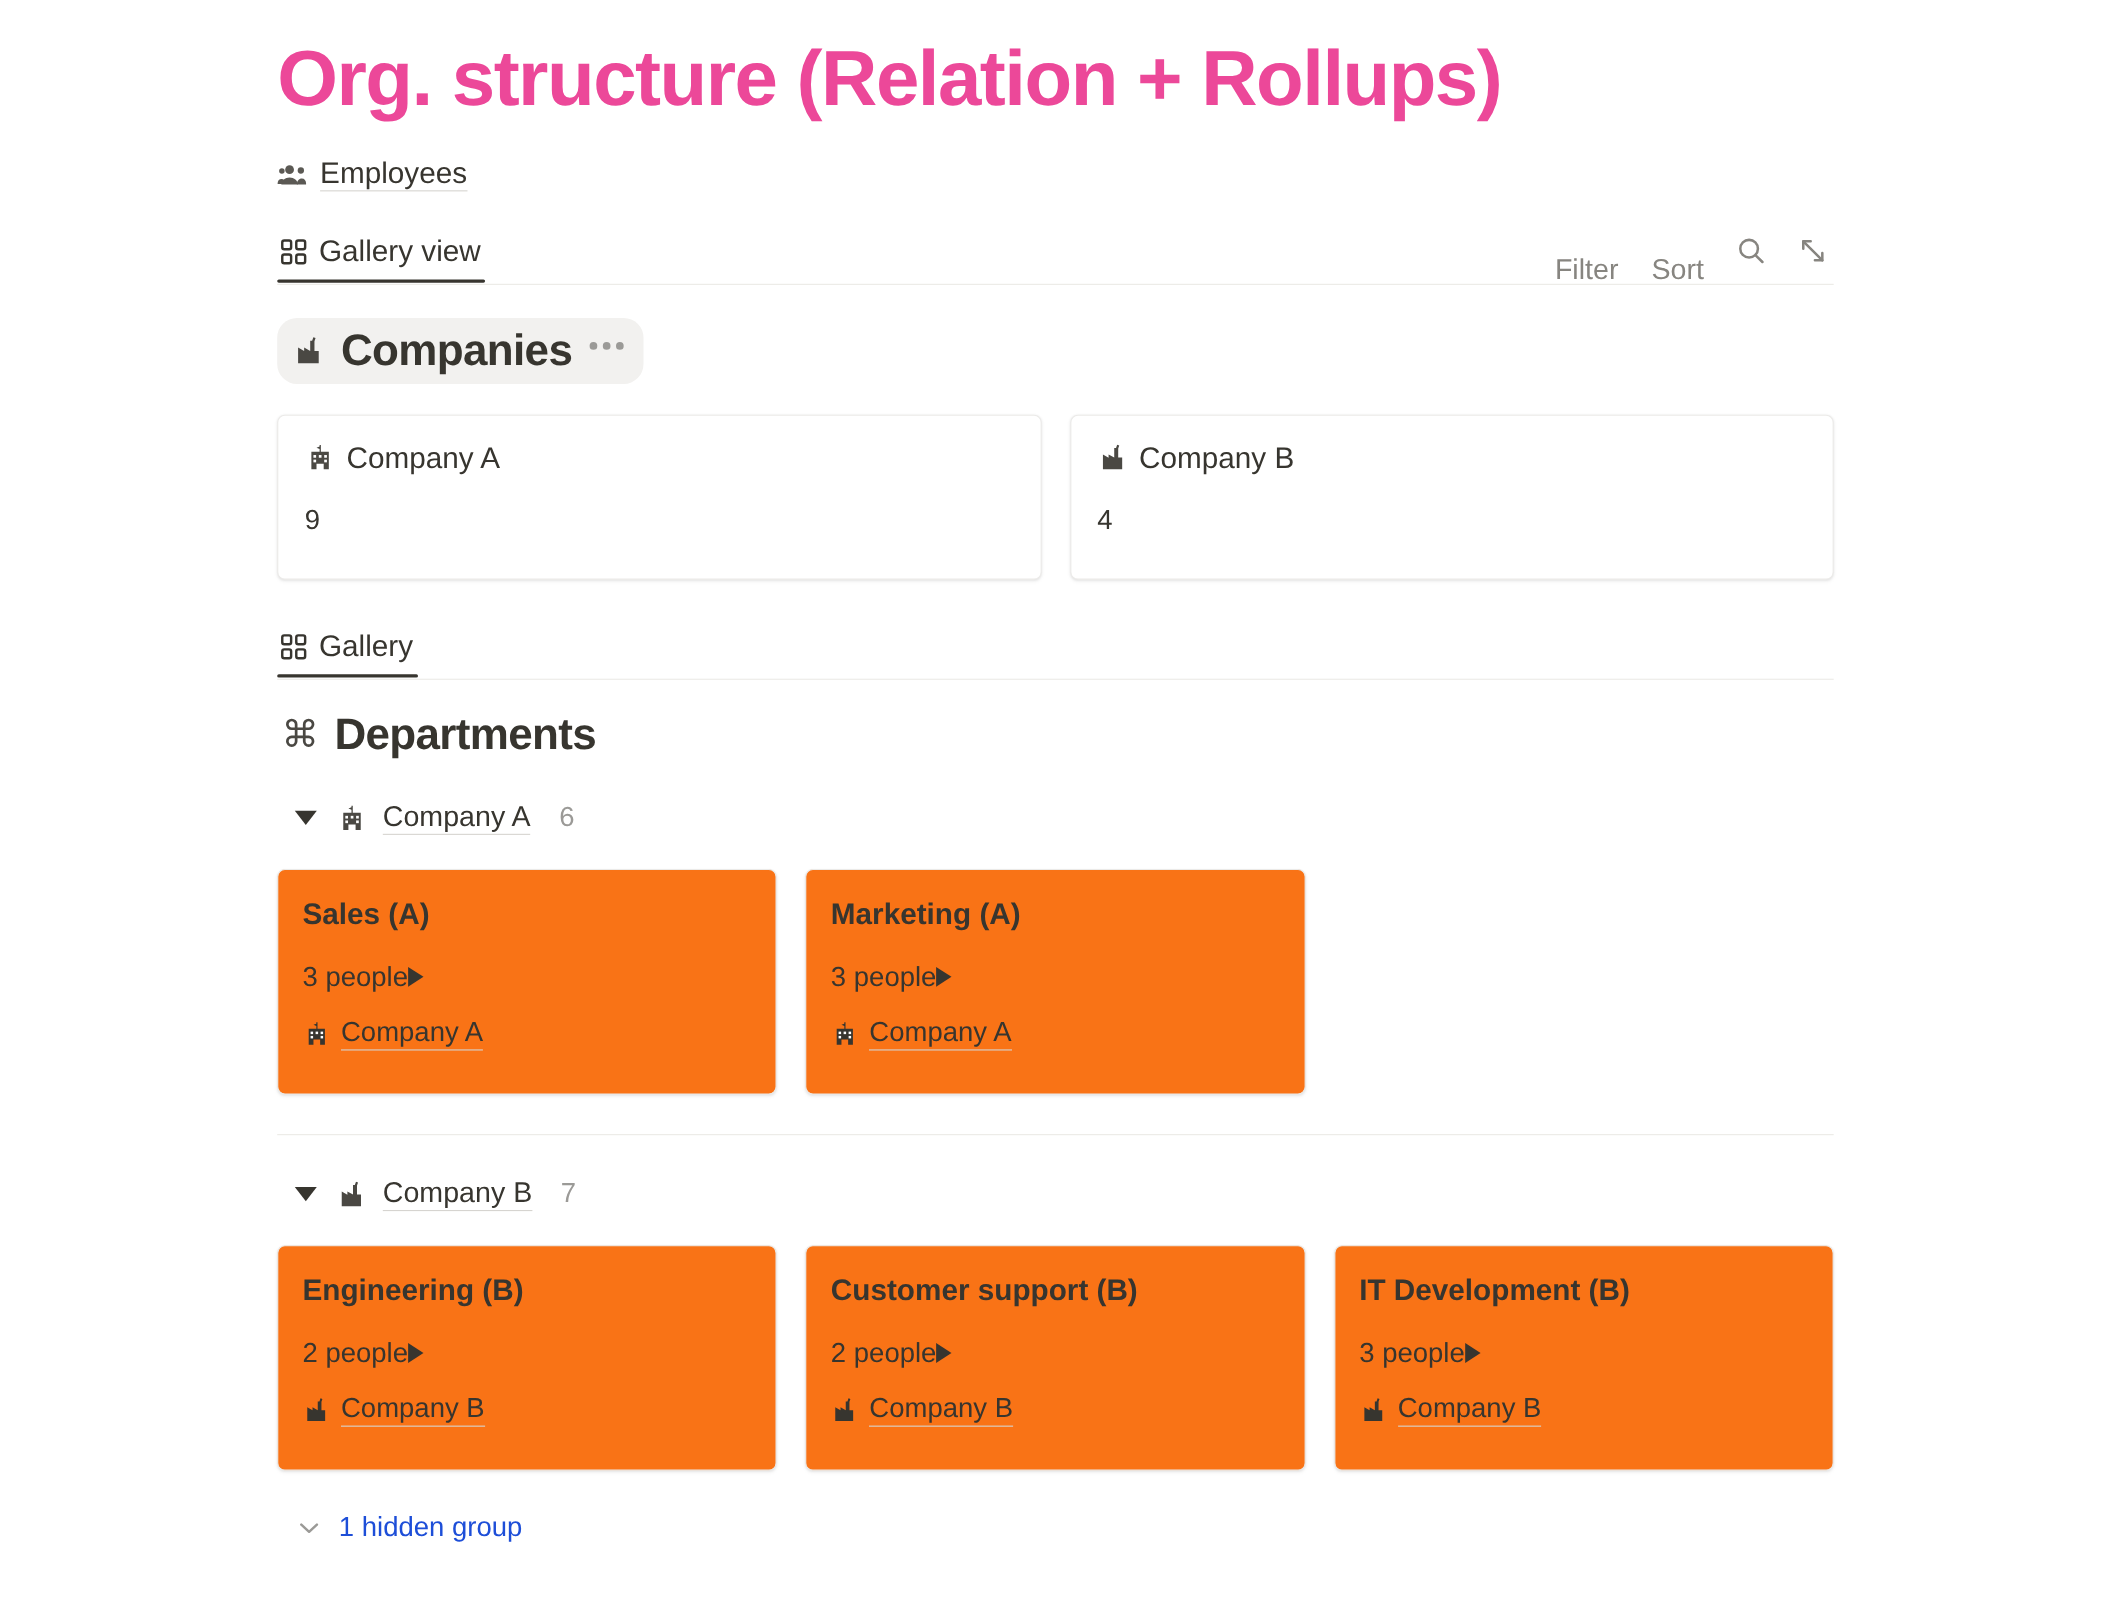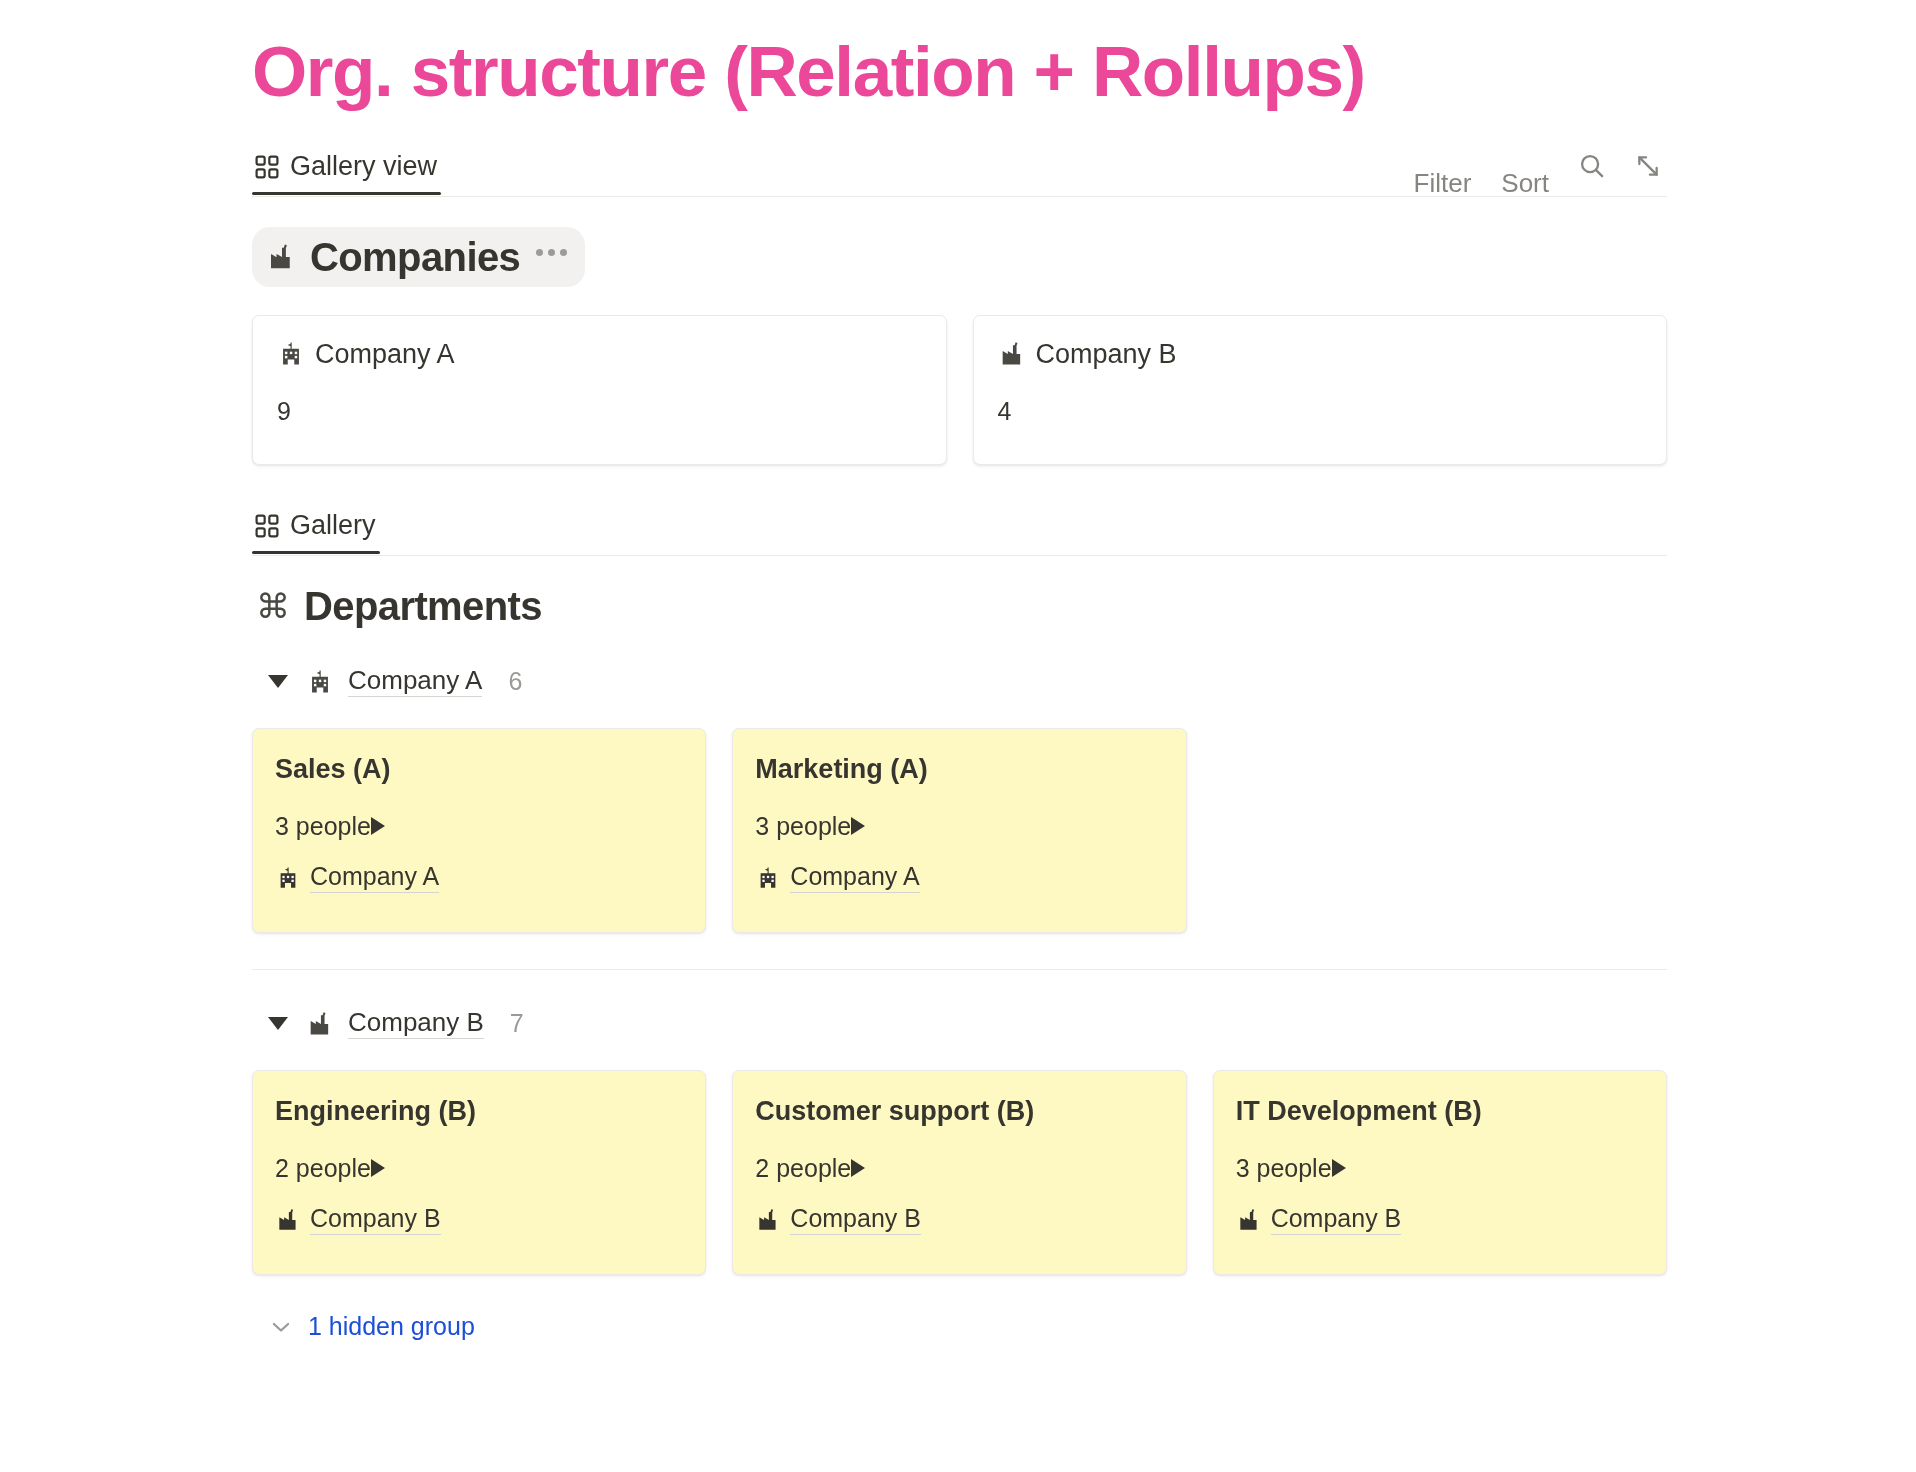--- a/index.html
+++ b/index.html
@@ -251,21 +251,21 @@
   .cards-3 {
     display: grid;
     grid-template-columns: repeat(3, 1fr);
     gap: 26px;
     margin-top: 26px;
     width: 1415px;
   }
   .dept-card {
     box-sizing: border-box;
     height: 205px;
-    background: #fef9c3;
+    background: #f97316;
     border: 1px solid #ebeae8;
     border-radius: 7px;
     box-shadow: 0 1px 2px rgba(15,15,15,0.07), 0 2px 4px rgba(15,15,15,0.04);
     padding: 24px 22px;
   }
   .dept-title {
     font-size: 27px;
     font-weight: 700;
     color: #37352f;
     line-height: 1.2;
@@ -336,20 +336,33 @@
 </head>
 <body>
 
 <div class="page">
   <div class="content">
 
     
     <h1 class="page-title">Org. structure (Relation + Rollups)</h1>
 
     
+    <div class="db-link-row">
+      <span class="icon">
+        <svg width="30" height="30" viewBox="0 0 24 24" fill="#5b5954">
+          <circle cx="9" cy="8.2" r="3.2"></circle>
+          <path d="M3 19c0-3.1 2.7-5.2 6-5.2s6 2.1 6 5.2z"></path>
+          <circle cx="17.2" cy="8.8" r="2.3"></circle>
+          <path d="M14.3 19c0-2.6 1.5-4.4 3.6-4.4 1.9 0 3.1 1.5 3.1 3.5V19z"></path>
+          <circle cx="3.4" cy="9.2" r="2"></circle>
+          <path d="M0.2 18.6c0-2.2 1.2-3.6 2.9-3.6 0.9 0 1.7 0.4 2.2 1.1-1 0.8-1.6 1.8-1.8 2.5z"></path>
+        </svg>
+      </span>
+      <span class="db-link-text">Employees</span>
+    </div>
 
     
     <div class="viewbar">
       <div class="viewtab active">
         <span class="icon">
           <svg width="26" height="26" viewBox="0 0 20 20" fill="none" stroke="#37352f" stroke-width="1.7">
             <rect x="2" y="2" width="6.2" height="6.2" rx="1.4"></rect>
             <rect x="11.8" y="2" width="6.2" height="6.2" rx="1.4"></rect>
             <rect x="2" y="11.8" width="6.2" height="6.2" rx="1.4"></rect>
             <rect x="11.8" y="11.8" width="6.2" height="6.2" rx="1.4"></rect>

